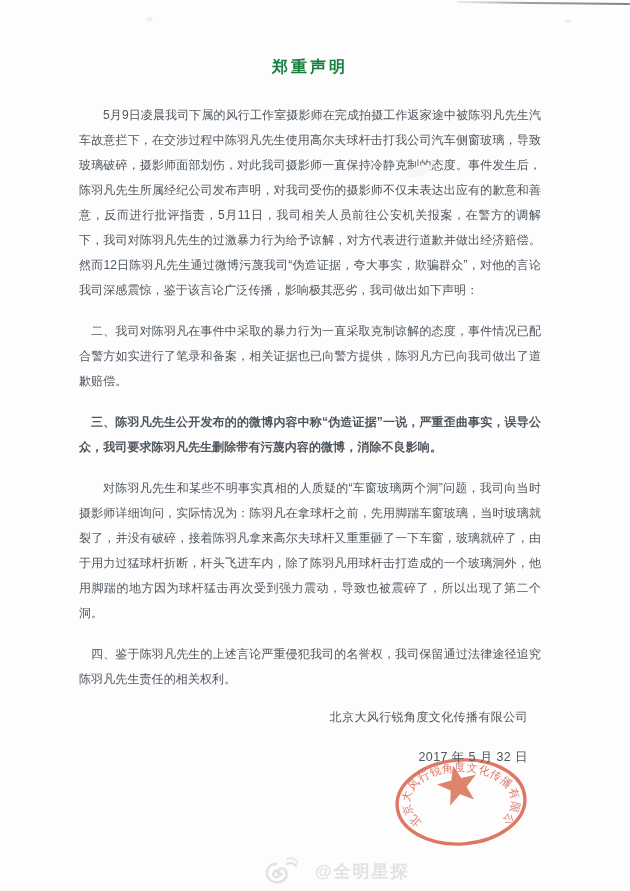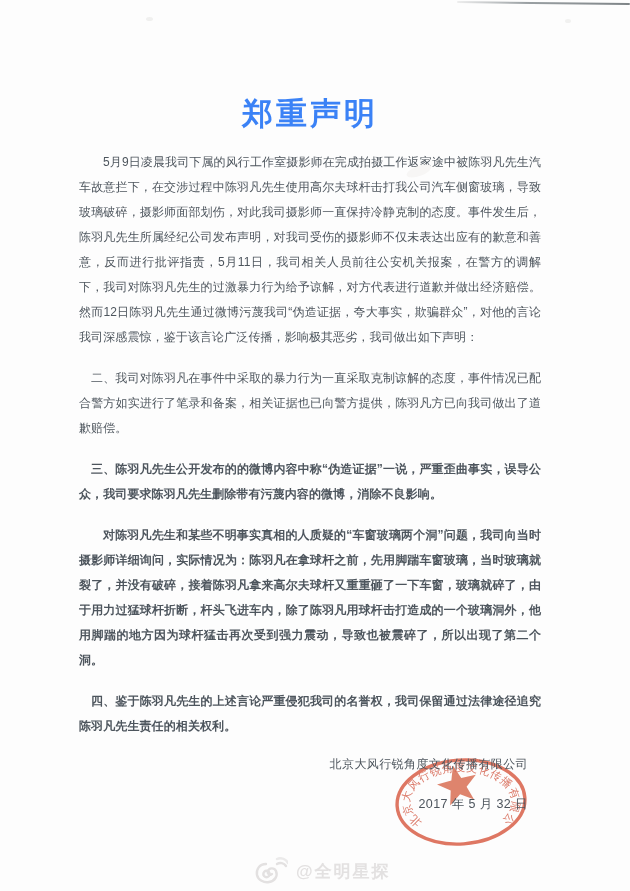--- a/index.html
+++ b/index.html
@@ -11,66 +11,66 @@
   }
   .page {
     position: relative;
     width: 630px; height: 891px;
     background: #fdfdfd;
     box-sizing: border-box;
     padding: 0 73px 0 63px;
   }
   .doc-title {
     margin: 0;
-    padding-top: 99px;
+    padding-top: 52px;
     height: 30px; line-height: 30px;
     text-align: center;
-    font-size: 31px;
+    font-size: 16px;
     font-weight: bold;
     letter-spacing: 3px;
-    color: #3b82f6;
+    color: #15803d;
   }
   p.body {
     margin: 16px;
     font-size: 12px;
     line-height: 25px;
     color: #4d555d;
     text-align: justify;
     letter-spacing: 0.1px;
   }
   p.indent2 { text-indent: 2em; }
   p.indent1 { text-indent: 1em; }
   .mt-p1   { margin-top: 21px !important; }
   .mt-i1   { margin-top: 11px !important; }
   .mt-i2   { margin-top: 11px !important; }
   .mt-i3   { margin-top: 9px  !important; font-weight: bold; }
-  .mt-exp  { margin-top: 14px !important; font-weight: bold; }
-  .mt-i4   { margin-top: 5px  !important; font-weight: bold; }
+  .mt-exp  { margin-top: 14px !important; }
+  .mt-i4   { margin-top: 5px  !important; }
   .sig {
     position: relative; z-index: 2;
     text-align: right;
     padding-right: 29px;
     color: #4d555d;
     font-size: 12px;
     line-height: 18px;
     letter-spacing: 0.4px;
   }
   .sig-company { margin-top: 13px; }
   .sig-date    { margin-top: 22px; font-size: 12.5px; }
   .seal {
     position: absolute;
     left: 372px; top: 738px;
     z-index: 1;
     pointer-events: none;
   }
   .watermark {
     position: absolute;
-    left: 254px; top: 856px;
+    left: 264px; top: 856px;
     display: flex; align-items: center;
-    gap: 8px;
+    gap: 17px;
     color: #e3e1e1;
   }
   .watermark-text {
     font-size: 17px;
     letter-spacing: 2px;
     font-weight: bold;
     color: #e3e1e1;
   }
   .artifact-line {
     position: absolute;

